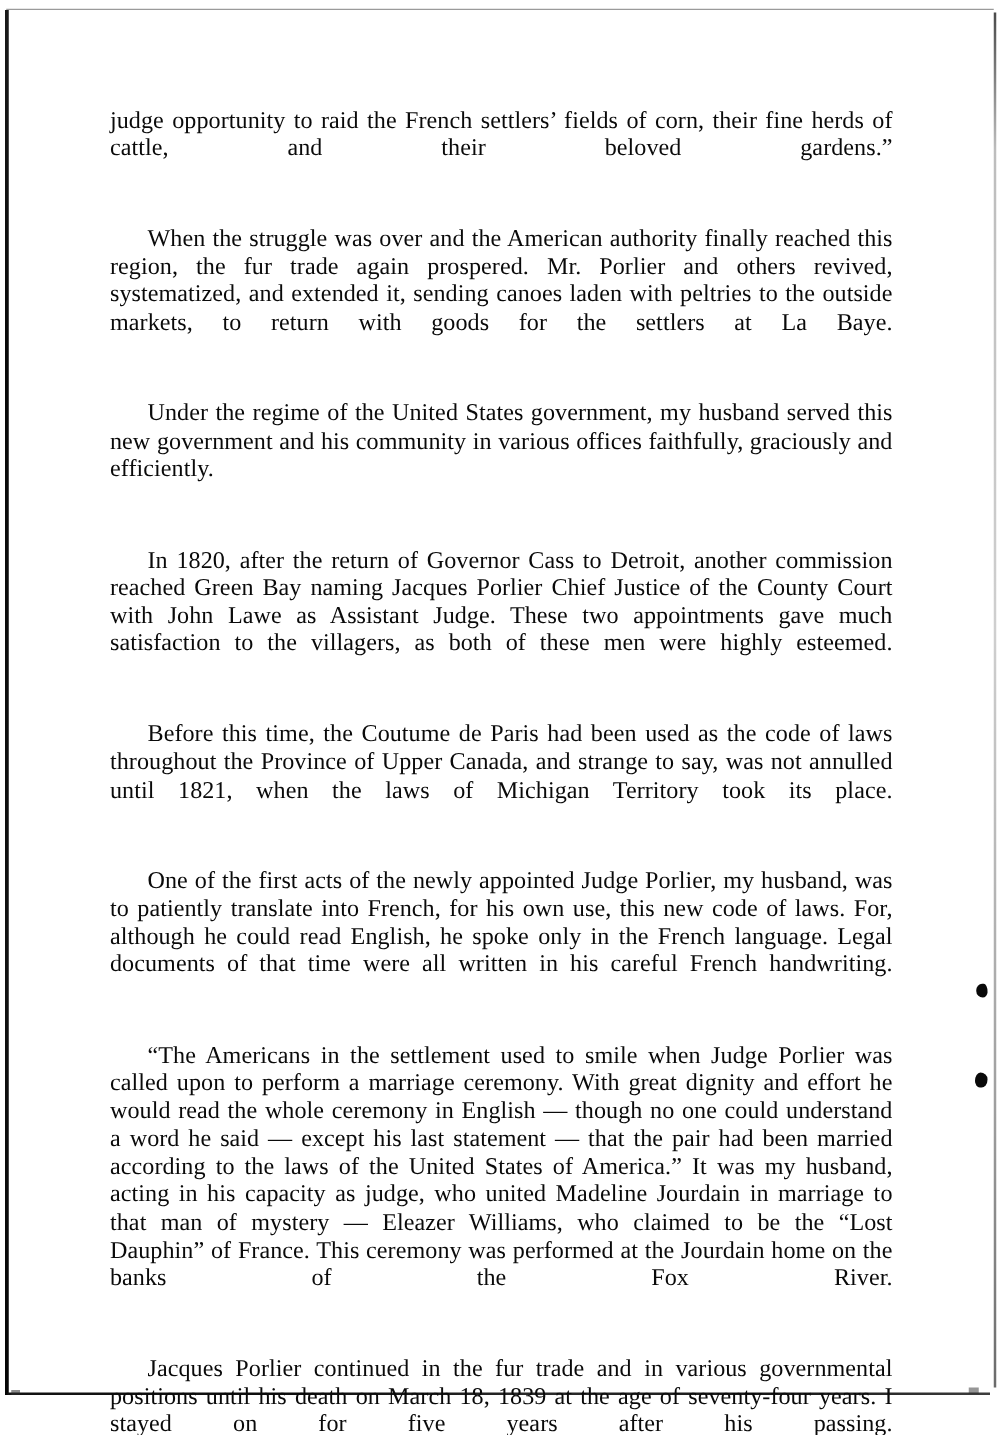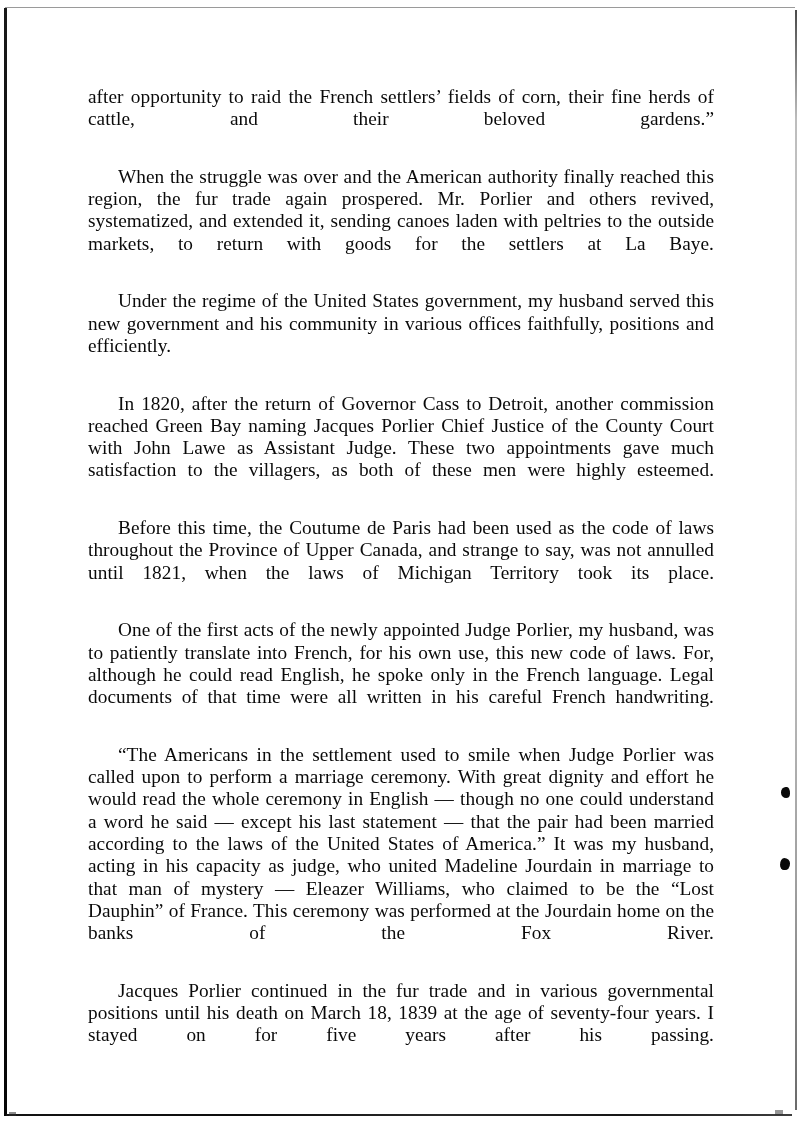--- a/index.html
+++ b/index.html
@@ -113,21 +113,21 @@
   }
 
   
   p.para.cont {
     text-indent: 0;
   }
   p.para.indent {
     text-indent: 30px;
   }
   p.para.gap {
-    margin-top: 13px;
+    margin-top: 28px;
   }
   
   p.para::after {
     content: "";
     display: inline-block;
     width: 100%;
   }
 </style>
 </head>
 <body>
@@ -138,25 +138,25 @@
   <div class="scan-edge scan-edge-top"></div>
   <div class="scan-edge scan-edge-right"></div>
   <div class="scan-edge scan-edge-bottom"></div>
   <div class="scan-blob scan-blob-a"></div>
   <div class="scan-blob scan-blob-b"></div>
   <div class="scan-speck scan-speck-a"></div>
   <div class="scan-speck scan-speck-b"></div>
 
   <div id="body-text">
 
-    <p class="para cont">after opportunity to raid the French settlers’ fields of corn, their fine herds of cattle, and their beloved gardens.”</p>
+    <p class="para cont">judge opportunity to raid the French settlers’ fields of corn, their fine herds of cattle, and their beloved gardens.”</p>
 
     <p class="para indent gap">When the struggle was over and the American authority finally reached this region, the fur trade again prospered. Mr. Porlier and others revived, systematized, and extended it, sending canoes laden with peltries to the outside markets, to return with goods for the settlers at La Baye.</p>
 
-    <p class="para indent gap">Under the regime of the United States government, my husband served this new government and his community in various offices faithfully, positions and efficiently.</p>
+    <p class="para indent gap">Under the regime of the United States government, my husband served this new government and his community in various offices faithfully, graciously and efficiently.</p>
 
     <p class="para indent gap">In 1820, after the return of Governor Cass to Detroit, another commission reached Green Bay naming Jacques Porlier Chief Justice of the County Court with John Lawe as Assistant Judge. These two appointments gave much satisfaction to the villagers, as both of these men were highly esteemed.</p>
 
     <p class="para indent gap">Before this time, the Coutume de Paris had been used as the code of laws throughout the Province of Upper Canada, and strange to say, was not annulled until 1821, when the laws of Michigan Territory took its place.</p>
 
     <p class="para indent gap">One of the first acts of the newly appointed Judge Porlier, my husband, was to patiently translate into French, for his own use, this new code of laws. For, although he could read English, he spoke only in the French language. Legal documents of that time were all written in his careful French handwriting.</p>
 
     <p class="para indent gap">“The Americans in the settlement used to smile when Judge Porlier was called upon to perform a marriage ceremony. With great dignity and effort he would read the whole ceremony in English — though no one could understand a word he said — except his last statement — that the pair had been married according to the laws of the United States of America.” It was my husband, acting in his capacity as judge, who united Madeline Jourdain in marriage to that man of mystery — Eleazer Williams, who claimed to be the “Lost Dauphin” of France. This ceremony was performed at the Jourdain home on the banks of the Fox River.</p>
 
     <p class="para indent gap">Jacques Porlier continued in the fur trade and in various governmental positions until his death on March 18, 1839 at the age of seventy-four years. I stayed on for five years after his passing.</p>

